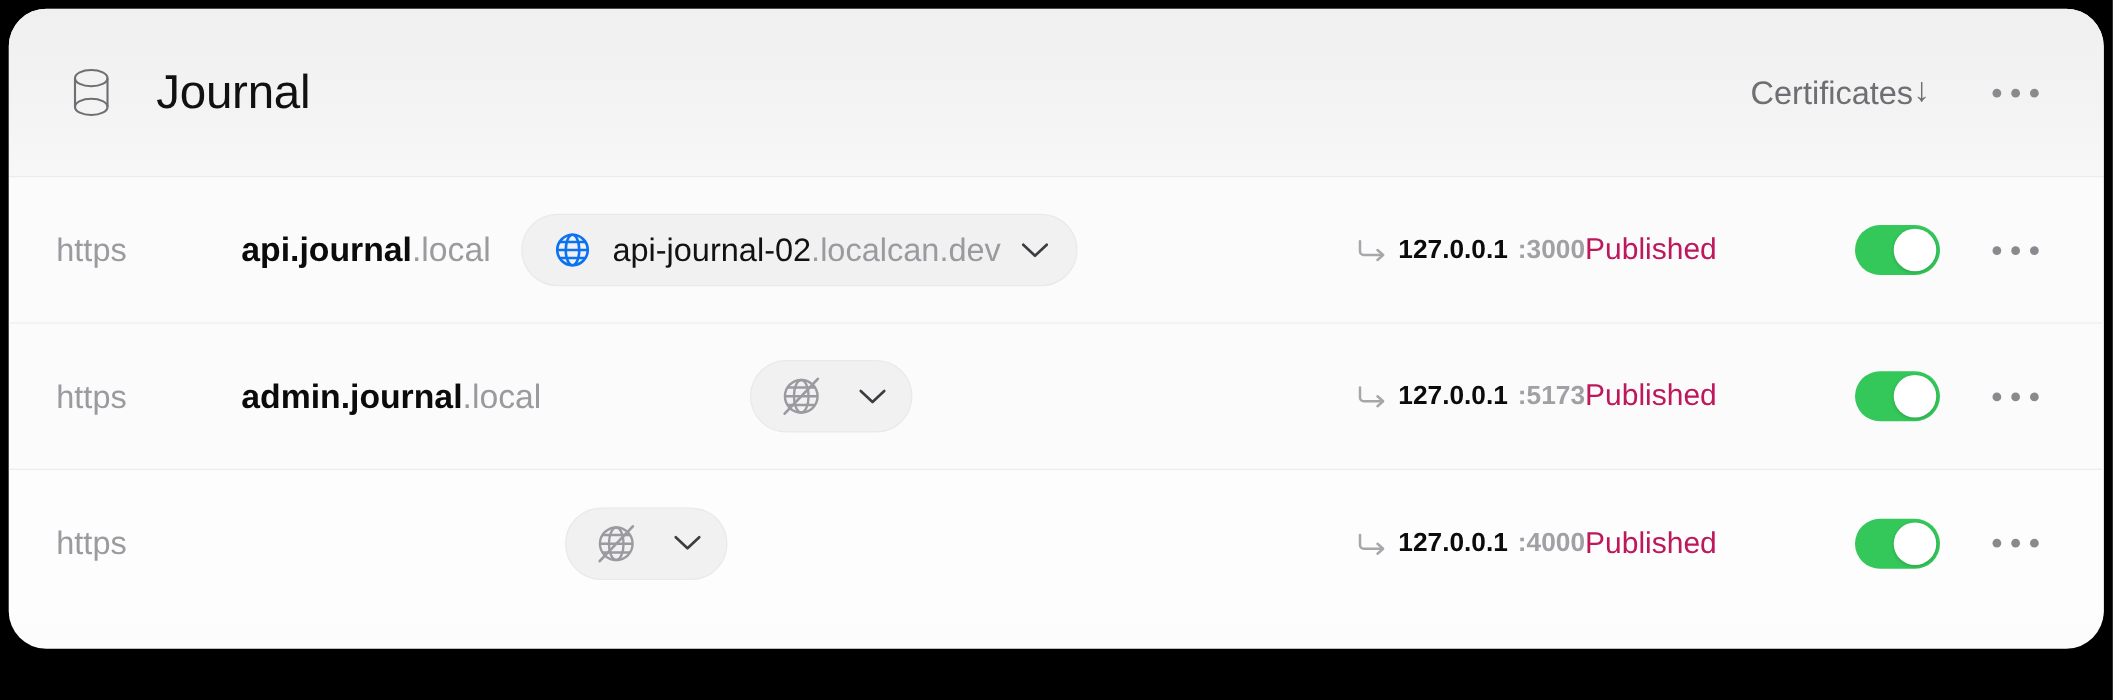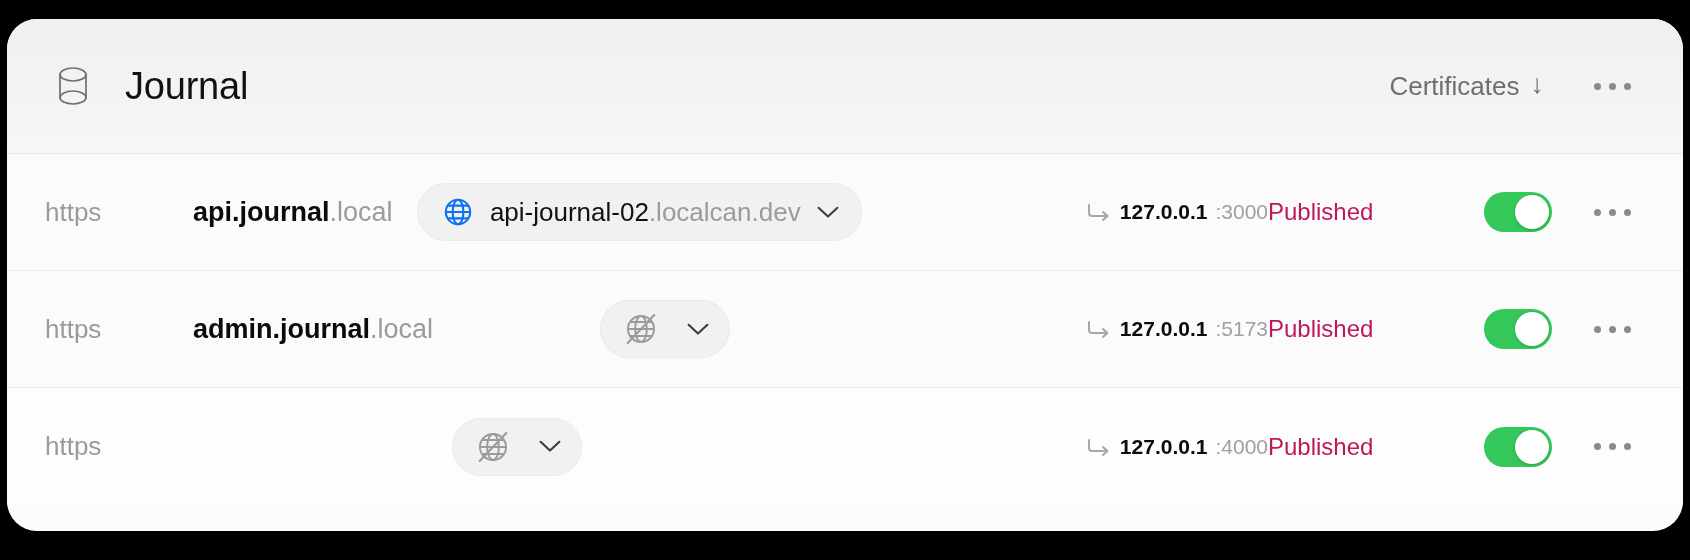--- a/index.html
+++ b/index.html
@@ -11,21 +11,21 @@
   }
   .stage {
     position: relative;
     width: 1690px; height: 560px;
     background: #000000;
   }
 
   
   .card {
     position: absolute;
-    left: 7px; top: 19px;
+    left: 7px; top: 7px;
     width: 1676px; height: 512px;
     border-radius: 30px;
     background: #fcfcfc;
     overflow: hidden;
     box-shadow: 0 2px 10px rgba(0,0,0,0.25);
   }
 
   
   .header {
     position: relative;
@@ -45,21 +45,20 @@
     margin-left: 34px;
     font-size: 38px;
     font-weight: 400;
     color: #111111;
     letter-spacing: -0.2px;
     white-space: nowrap;
   }
   .header-spacer { flex: 1 1 auto; }
   .certs-btn {
     display: flex;
-    gap: 11px;
     font-size: 26px;
     color: #6e6e73;
     white-space: nowrap;
     cursor: pointer;
   }
   .certs-arrow { font-size: 27px; line-height: 1; color: #6e6e73; }
   .dots {
     display: flex;
     align-items: center;
     gap: 8px;
@@ -136,21 +135,21 @@
     flex: 0 0 auto;
     display: flex;
     align-items: center;
     gap: 8px;
     font-size: 21px;
     white-space: nowrap;
     width: 262px;
     justify-content: flex-end;
   }
   .target .addr { font-weight: 700; color: #0b0b0c; }
-  .target .port { font-weight: 400; color: #a0a0a5; }
+  .target .port { font-weight: 700; color: #a0a0a5; }
   .redirect-icon { width: 26px; height: 20px; flex: 0 0 auto; }
 
   .status {
     flex: 0 0 auto;
     width: 180px;
     text-align: left;
     font-size: 24px;
     color: #be185d;
     white-space: nowrap;
   }

